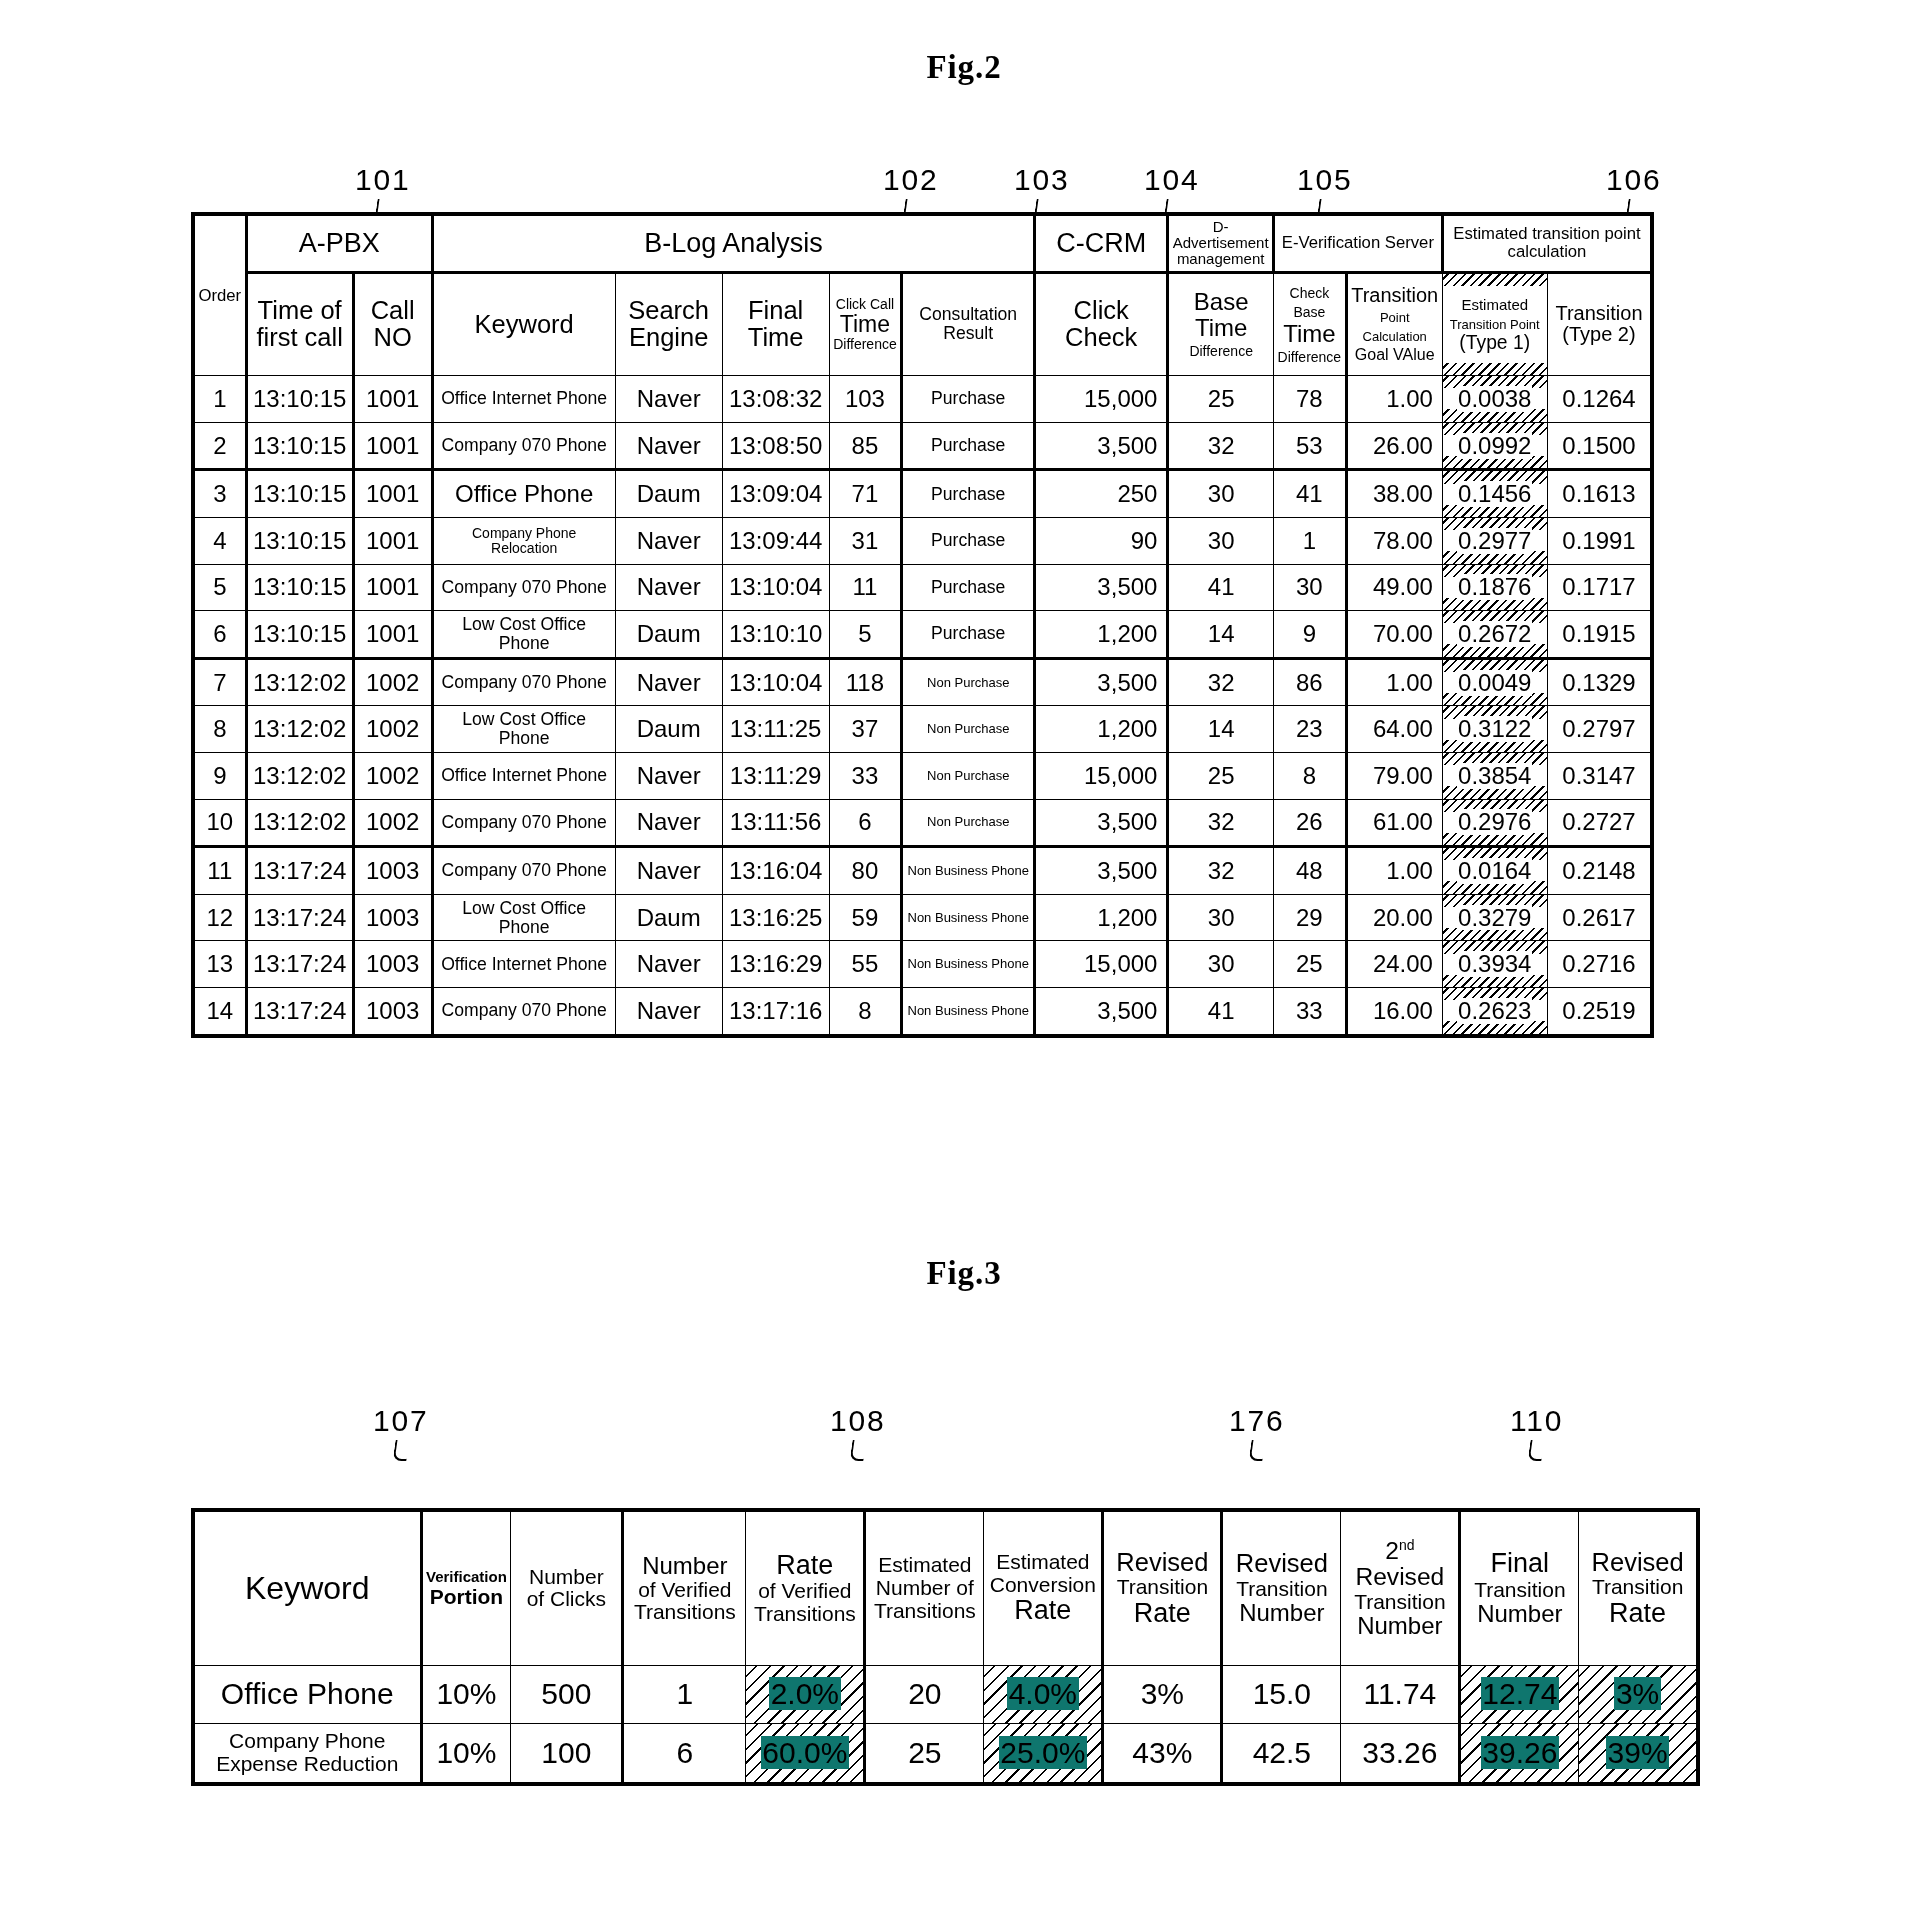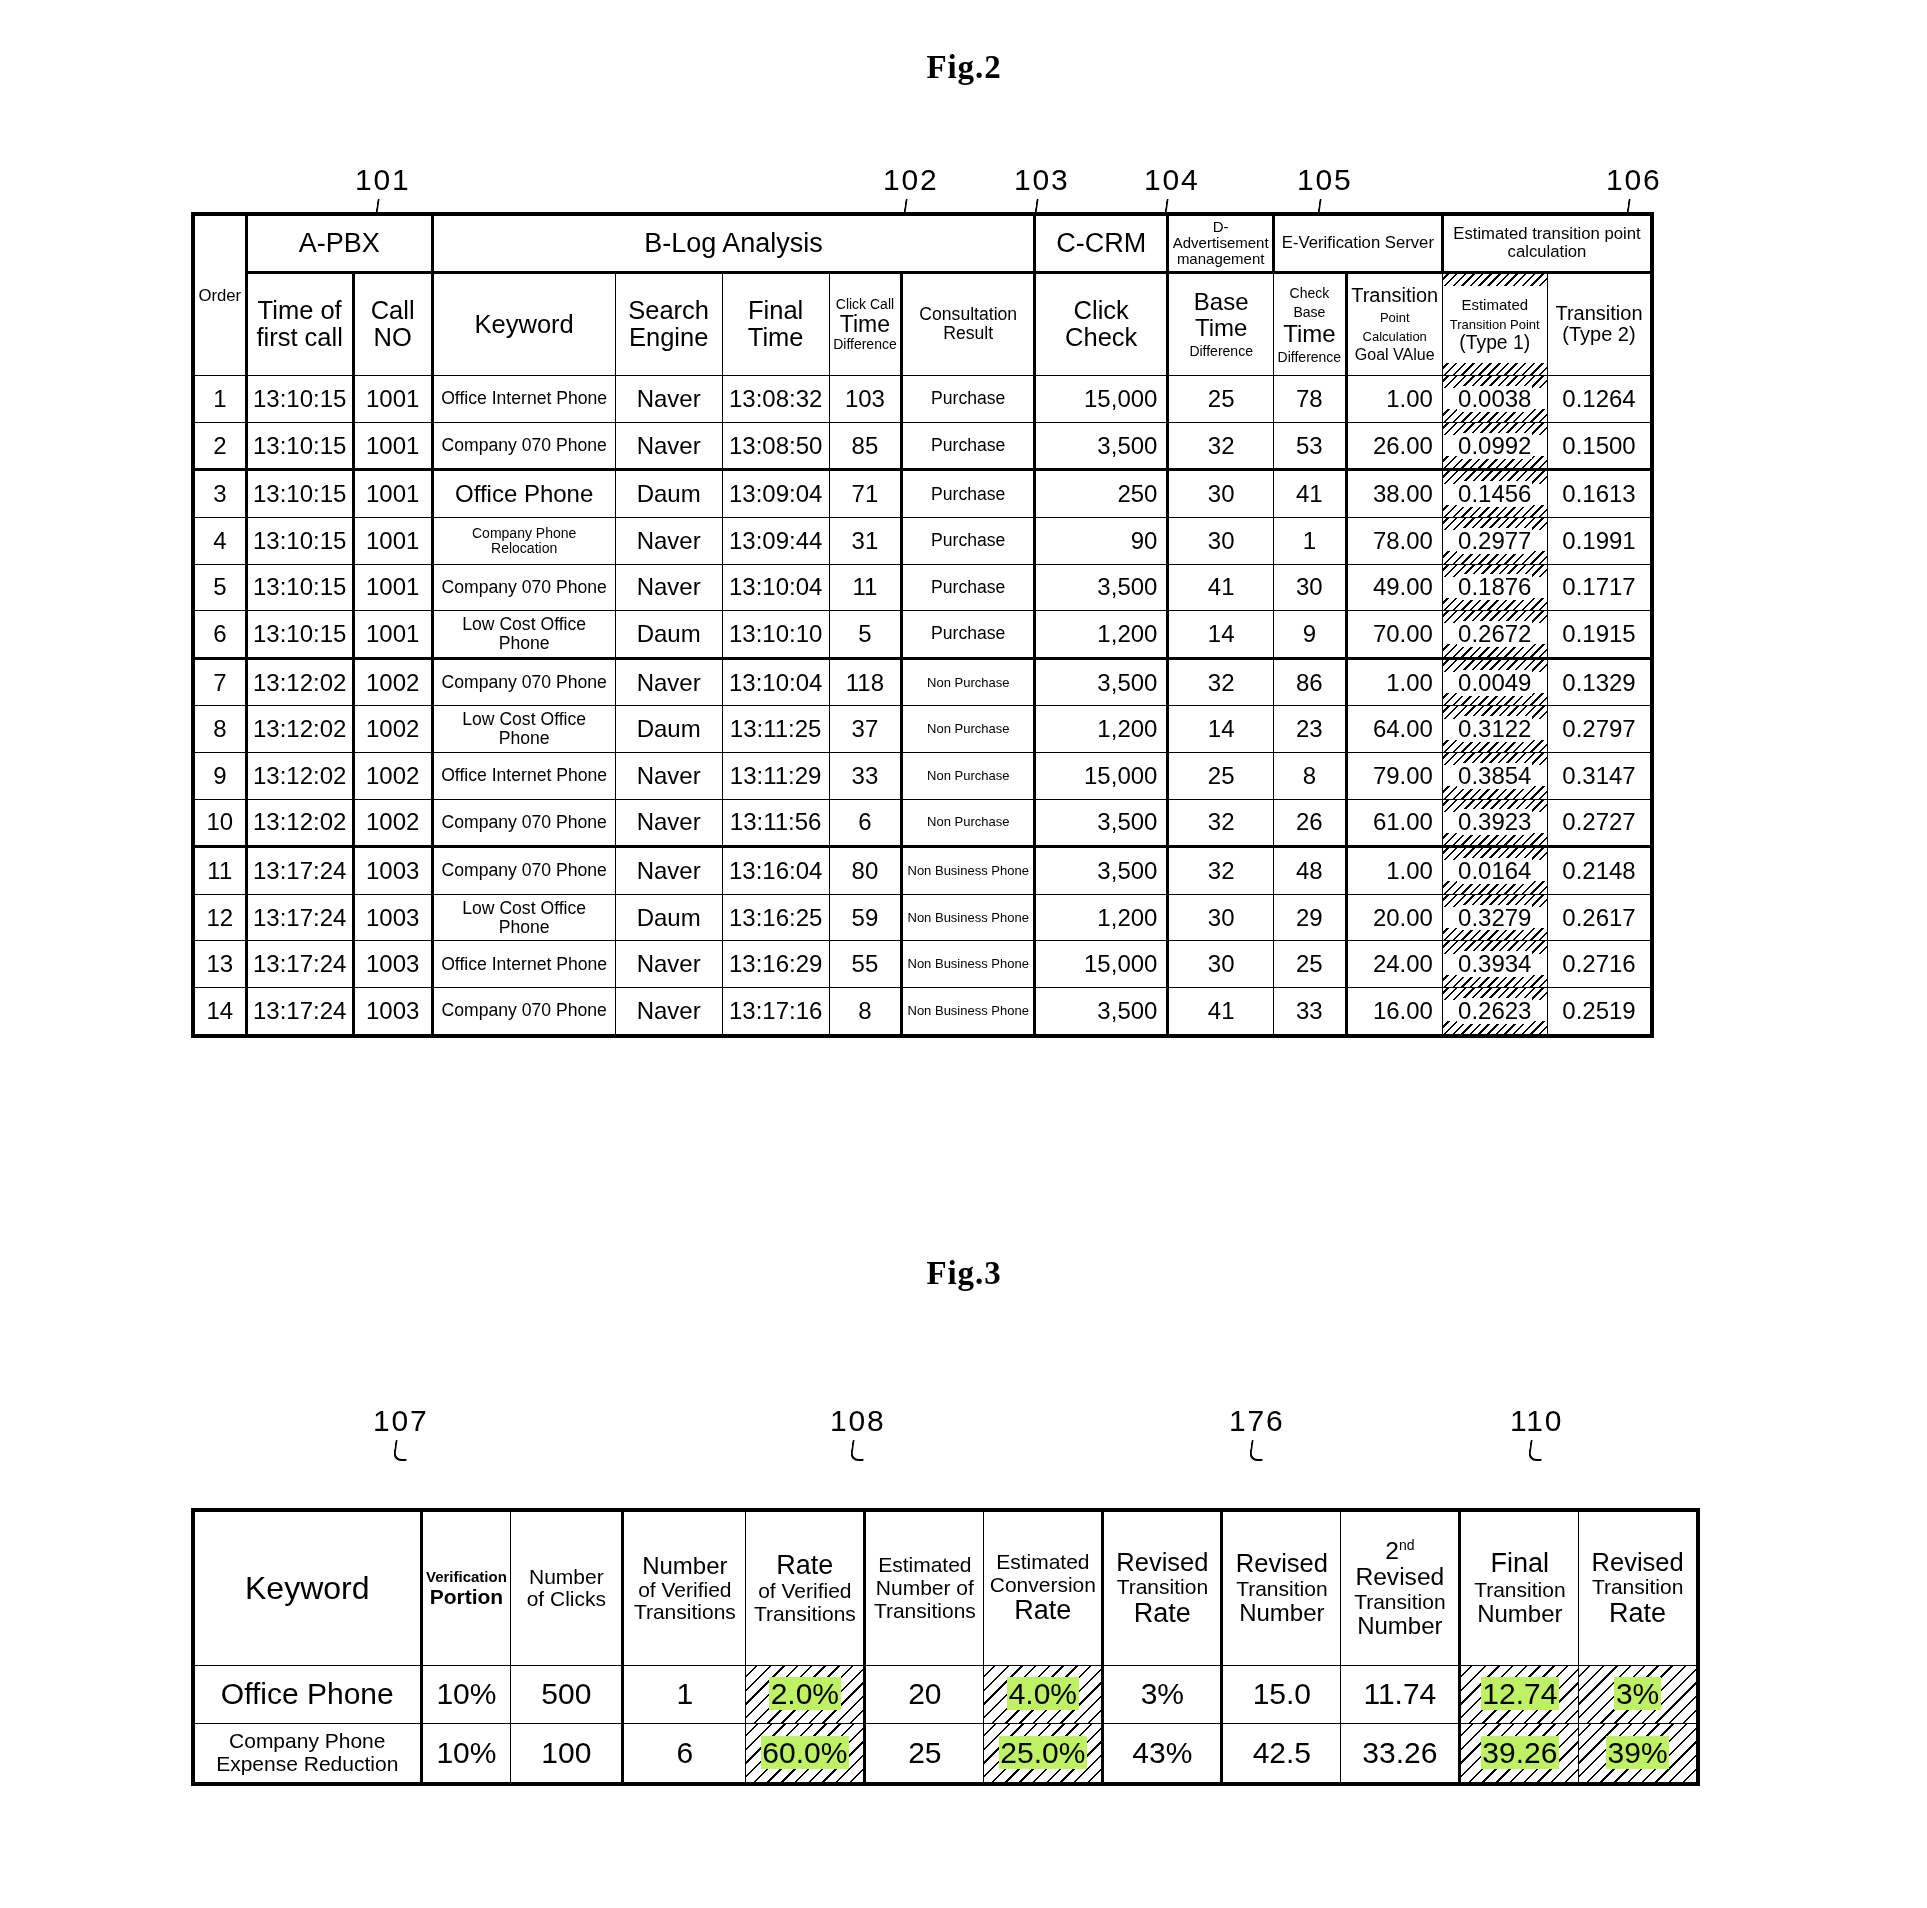--- a/index.html
+++ b/index.html
@@ -134,21 +134,21 @@
       rgba(0,0,0,0) 0px,
       rgba(0,0,0,0) 8px,
       #000 8px,
       #000 9.7px
     );
     z-index: 0;
   }
   .hatch-full > span.txt {
     position: relative;
     z-index: 2;
-    background: #bef264;
+    background: #0f766e;
     padding: 0 1.8px;
   }
 </style>
 </head>
 <body>
 
 <div id="fig2-title" class="fig-title">Fig.2</div>
 
 <div class="ref-layer" id="fig2-refs">
   <div class="ref" style="left:355px; top:163px;">
@@ -413,21 +413,21 @@
           <td class="row thick-r grp">1002</td>
           <td class="row kw grp">Company 070 Phone</td>
           <td class="row  grp">Naver</td>
           <td class="row  grp">13:11:56</td>
           <td class="row thick-r grp">6</td>
           <td class="row cr tiny thick-r grp">Non Purchase</td>
           <td class="row numr thick-r grp">3,500</td>
           <td class="row  grp">32</td>
           <td class="row thick-r grp">26</td>
           <td class="row numr grp">61.00</td>
-          <td class="row hatch-frame grp"><span class="txt">0.3923</span></td>
+          <td class="row hatch-frame grp"><span class="txt">0.2976</span></td>
           <td class="row  grp">0.2727</td>
         </tr>
         <tr>
           <td class="row thick-r">11</td>
           <td class="row thick-r">13:17:24</td>
           <td class="row thick-r">1003</td>
           <td class="row kw">Company 070 Phone</td>
           <td class="row ">Naver</td>
           <td class="row ">13:16:04</td>
           <td class="row thick-r">80</td>

